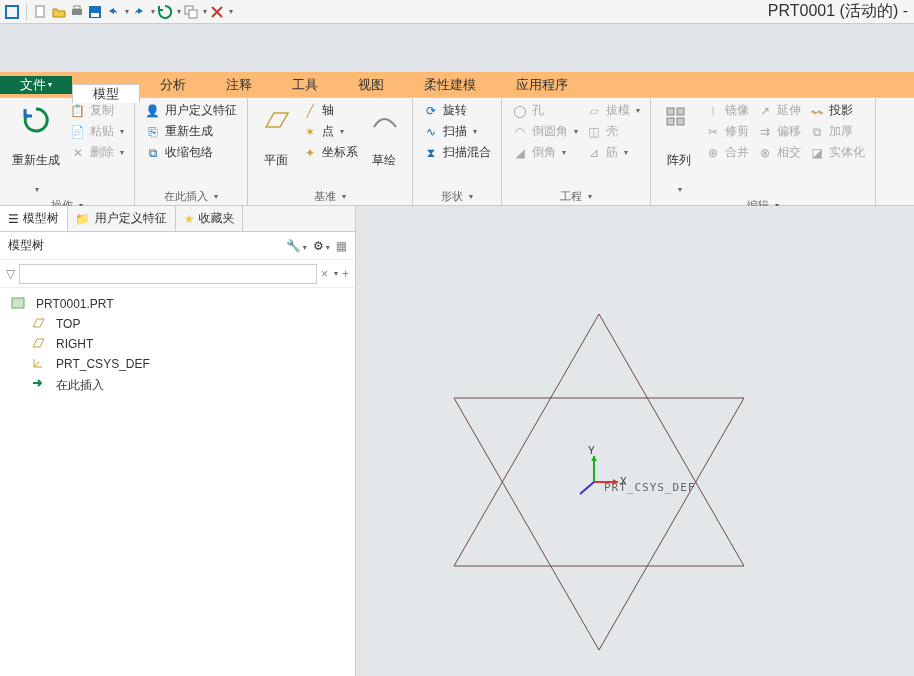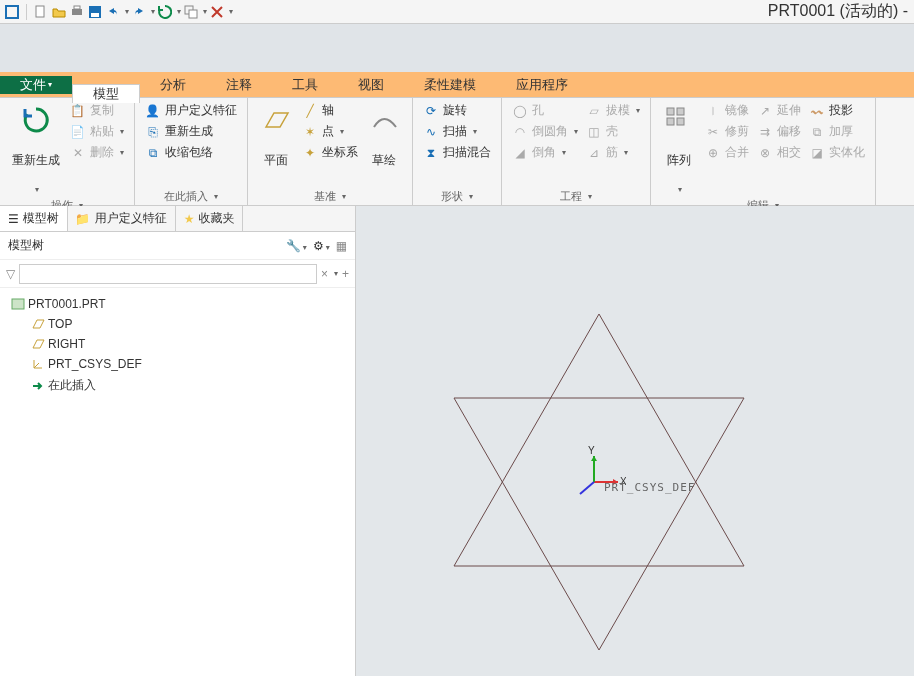--- a/index.html
+++ b/index.html
@@ -31,21 +31,21 @@
 .main { display: flex; height: calc(676px - 24px - 26px - 108px); }
 .sidebar { width: 356px; background: #fff; border-right: 1px solid #ccc; display: flex; flex-direction: column; }
 .sb-tabs { height: 26px; display: flex; border-bottom: 1px solid #ccc; background: #f5f5f5; }
 .sb-tab { padding: 0 8px; display: flex; align-items: center; gap: 4px; font-size: 12px; border-right: 1px solid #ccc; cursor: pointer; }
 .sb-tab.active { background: #fff; }
 .sb-header { height: 28px; display: flex; align-items: center; padding: 0 8px; justify-content: space-between; border-bottom: 1px solid #eee; }
 .sb-header-tools { display: flex; gap: 6px; }
 .sb-filter { height: 28px; display: flex; align-items: center; padding: 0 6px; gap: 4px; border-bottom: 1px solid #eee; }
 .sb-filter input { flex: 1; border: 1px solid #ccc; height: 20px; padding: 0 4px; font-size: 12px; }
 .tree { padding: 6px 6px; }
-.tree-item { display: flex; align-items: center; gap: 2px; padding: 3px 4px; font-size: 12px; cursor: pointer; }
+.tree-item { display: flex; align-items: flex-start; gap: 10px; padding: 3px 4px; font-size: 12px; cursor: pointer; }
 .tree-item.indent { padding-left: 24px; }
 .tree-ico { width: 16px; height: 12px; display: inline-flex; align-items: center; justify-content: center; }
 
 .canvas { flex: 1; background: #e3e7ea; position: relative; }
 .canvas svg { position: absolute; left: 0; top: 0; }
 .csys-label { position: absolute; left: 248px; top: 275px; font-size: 11px; color: #666; letter-spacing: 1px; font-family: monospace; }
 
 .ico-blue { color: #1a6fb5; }
 .ico-green { color: #0d8a4a; }
 .ico-gray { color: #888; }

